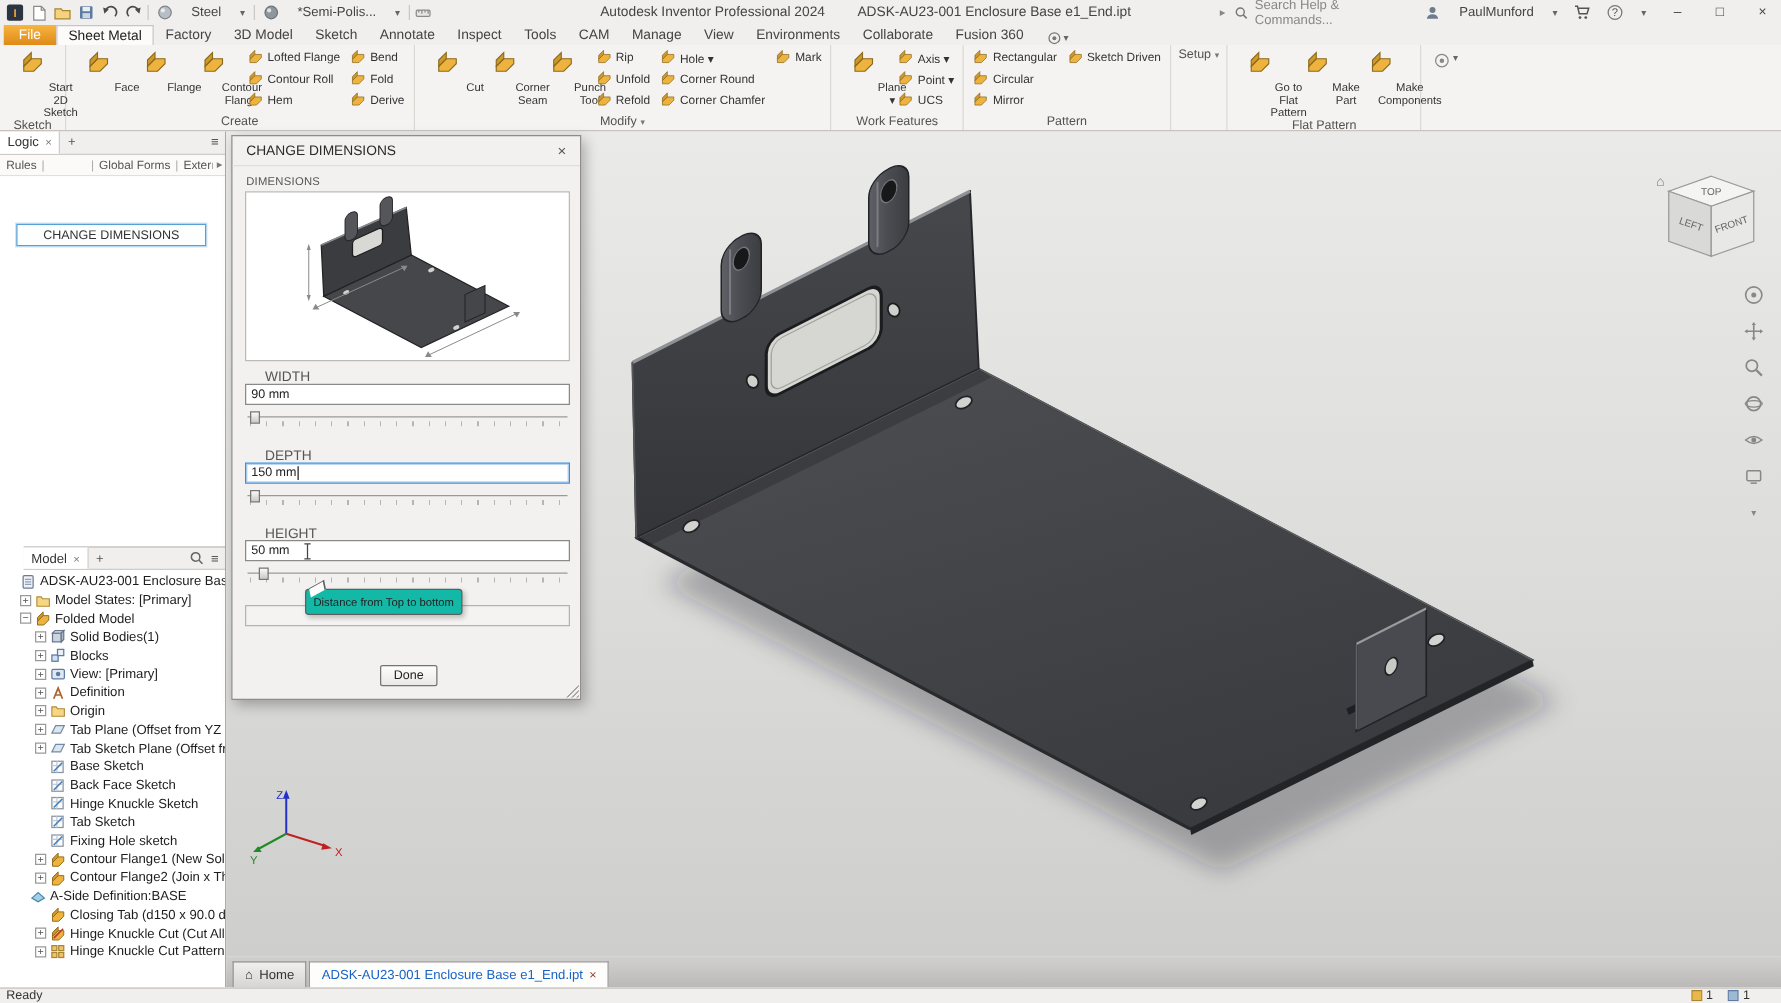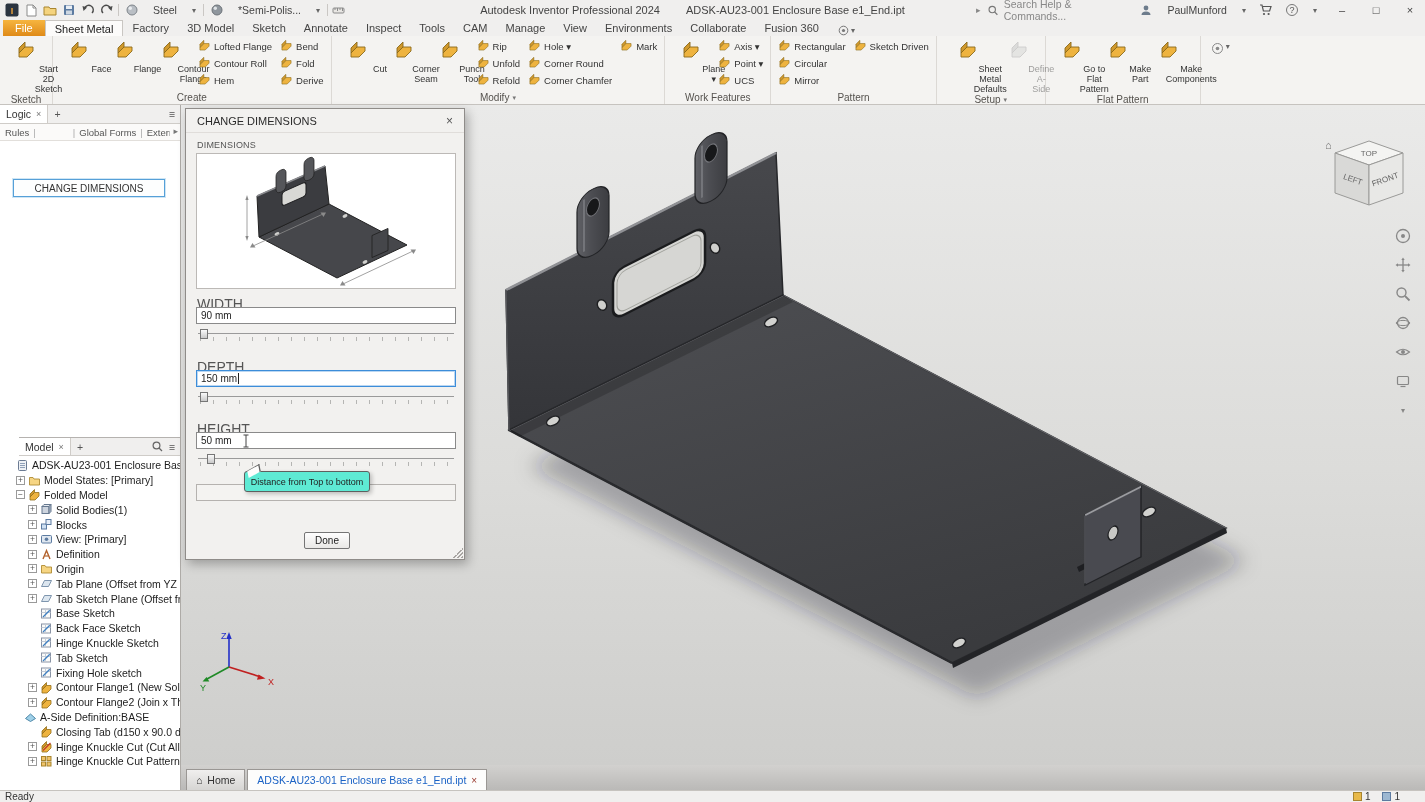--- a/index.html
+++ b/index.html
@@ -66,29 +66,29 @@
 #navbar{position:absolute;right:13px;top:122px;display:flex;flex-direction:column;gap:11px;align-items:center;}
 .navicon{width:18px;height:18px;display:flex;align-items:center;justify-content:center;opacity:.75;}
 #triad{position:absolute;left:18px;bottom:72px;width:78px;height:66px;}
 
 
 #dialog{position:absolute;left:185px;top:108px;width:280px;height:452px;background:#f2f1ef;border:1px solid #8f8c89;box-shadow:3px 4px 10px rgba(0,0,0,.28);z-index:50;}
 .dlg-title{height:24px;display:flex;align-items:center;padding:0 8px 0 11px;font-size:11px;color:#2b2b2b;border-bottom:1px solid #e0ddda;}
 .dlg-close{margin-left:auto;color:#555;font-size:12px;padding:0 3px;}
 .dlg-section-label{position:absolute;left:11px;top:31px;font-size:9px;color:#555;letter-spacing:.2px;}
 .dlg-thumb{position:absolute;left:10px;top:44px;width:260px;height:136px;background:#fff;border:1px solid #bcb9b6;}
-.flabel{position:absolute;left:11px;font-size:14px;color:#555;}
+.flabel{position:absolute;left:26px;font-size:11px;color:#555;}
 .finput{position:absolute;left:10px;width:260px;height:17px;background:#fff;border:1px solid #8a8a8a;font-size:10px;display:flex;align-items:center;padding:0 4px;color:#222;}
 .finput.focused{border-color:#3c8dd9;box-shadow:inset 0 0 0 1px rgba(60,141,217,.35);}
 .caret-line{display:inline-block;width:1px;height:11px;background:#222;margin-left:1px;}
 .slider{position:absolute;left:10px;width:260px;height:14px;}
 .slider .track{position:absolute;left:2px;right:2px;top:4px;height:1px;background:#9a9a9a;}
 .slider .ticks{position:absolute;left:4px;right:2px;top:8px;height:4px;background:repeating-linear-gradient(90deg,#b5b5b3 0 1px,transparent 1px 13px);}
 .slider .handle{position:absolute;top:0;width:8px;height:10px;background:linear-gradient(#fafafa,#c9c9c9);border:1px solid #767676;}
-#height-tooltip{position:absolute;left:58px;top:362px;width:126px;height:21px;background:#5eead4;border:1px solid #5f5f5f;border-radius:3px;box-shadow:2px 2px 4px rgba(0,0,0,.22);font-size:9px;color:#222;display:flex;align-items:center;justify-content:center;z-index:5;white-space:nowrap;}
+#height-tooltip{position:absolute;left:58px;top:362px;width:126px;height:21px;background:#14b8a6;border:1px solid #5f5f5f;border-radius:3px;box-shadow:2px 2px 4px rgba(0,0,0,.22);font-size:9px;color:#222;display:flex;align-items:center;justify-content:center;z-index:5;white-space:nowrap;}
 #height-tooltip::before{content:"";position:absolute;left:4px;top:-6px;width:9px;height:9px;background:#fdfdfc;border-left:1px solid #5f5f5f;border-top:1px solid #5f5f5f;transform:skewX(-35deg) rotate(48deg);}
 #empty-groupbox{position:absolute;left:10px;top:375px;width:260px;height:17px;border:1px solid #b5b2af;background:#f4f3f1;}
 #done-button{position:absolute;left:118px;top:423px;width:46px;height:17px;border:1px solid #757575;background:linear-gradient(#fefefe,#e9e8e6);border-radius:2px;font-size:10px;color:#222;display:flex;align-items:center;justify-content:center;}
 #dlg-grip{position:absolute;right:1px;bottom:1px;width:10px;height:10px;background:
   linear-gradient(135deg,transparent 0 50%,#a8a5a2 50% 56%,transparent 56% 70%,#a8a5a2 70% 76%,transparent 76% 90%,#a8a5a2 90% 96%,transparent 96%);}
 #ibeam-cursor{position:absolute;left:56px;top:325px;color:#333;font-size:11px;}
 
 
 #doctabs{position:absolute;left:181px;top:765px;width:1244px;height:25px;background:linear-gradient(#d2d1cf,#bab9b7);display:flex;align-items:flex-end;padding-left:5px;gap:2px;}
 .dtab{height:21px;display:flex;align-items:center;padding:0 9px;font-size:10.5px;border:1px solid #9a9794;border-bottom:none;gap:5px;}
@@ -469,36 +469,20 @@
                   <polygon points="3,13 9,7 17,7 17,11 11,17 3,17" fill="#eeb33f" stroke="#8a6a1c" stroke-width="0.9"></polygon>
                   <polygon points="3,13 9,7 9,2 3,8" fill="#d0982b" stroke="#8a6a1c" stroke-width="0.9"></polygon>
                 </svg></span>
               <span>Sketch Driven</span>
             </div>
           </div>
         </div>
         <div class="rg-label">Pattern</div>
       </div>
       <div class="rgroup">
-        <div class="rg-body">
-          <div class="bigbtn wide">
-            <span class="icn"><svg width="20" height="20" viewBox="0 0 20 20">
-                <polygon points="3,13 9,7 17,7 17,11 11,17 3,17" fill="#eeb33f" stroke="#8a6a1c" stroke-width="0.9"></polygon>
-                <polygon points="3,13 9,7 9,2 3,8" fill="#d0982b" stroke="#8a6a1c" stroke-width="0.9"></polygon>
-              </svg></span>
-            <span class="blabel">Sheet Metal Defaults</span>
-          </div>
-          <div class="bigbtn disabled">
-            <span class="icn"><svg width="20" height="20" viewBox="0 0 20 20">
-                <polygon points="3,13 9,7 17,7 17,11 11,17 3,17" fill="#d2d2d2" stroke="#9e9e9e" stroke-width="0.9"></polygon>
-                <polygon points="3,13 9,7 9,2 3,8" fill="#bfbfbf" stroke="#9e9e9e" stroke-width="0.9"></polygon>
-              </svg></span>
-            <span class="blabel">Define A-Side</span>
-          </div>
-        </div>
         <div class="rg-label">Setup<span class="gcaret">▾</span></div>
       </div>
       <div class="rgroup">
         <div class="rg-body">
           <div class="bigbtn">
             <span class="icn"><svg width="20" height="20" viewBox="0 0 20 20">
                 <polygon points="3,13 9,7 17,7 17,11 11,17 3,17" fill="#eeb33f" stroke="#8a6a1c" stroke-width="0.9"></polygon>
                 <polygon points="3,13 9,7 9,2 3,8" fill="#d0982b" stroke="#8a6a1c" stroke-width="0.9"></polygon>
               </svg></span>
             <span class="blabel">Go to Flat Pattern</span>

